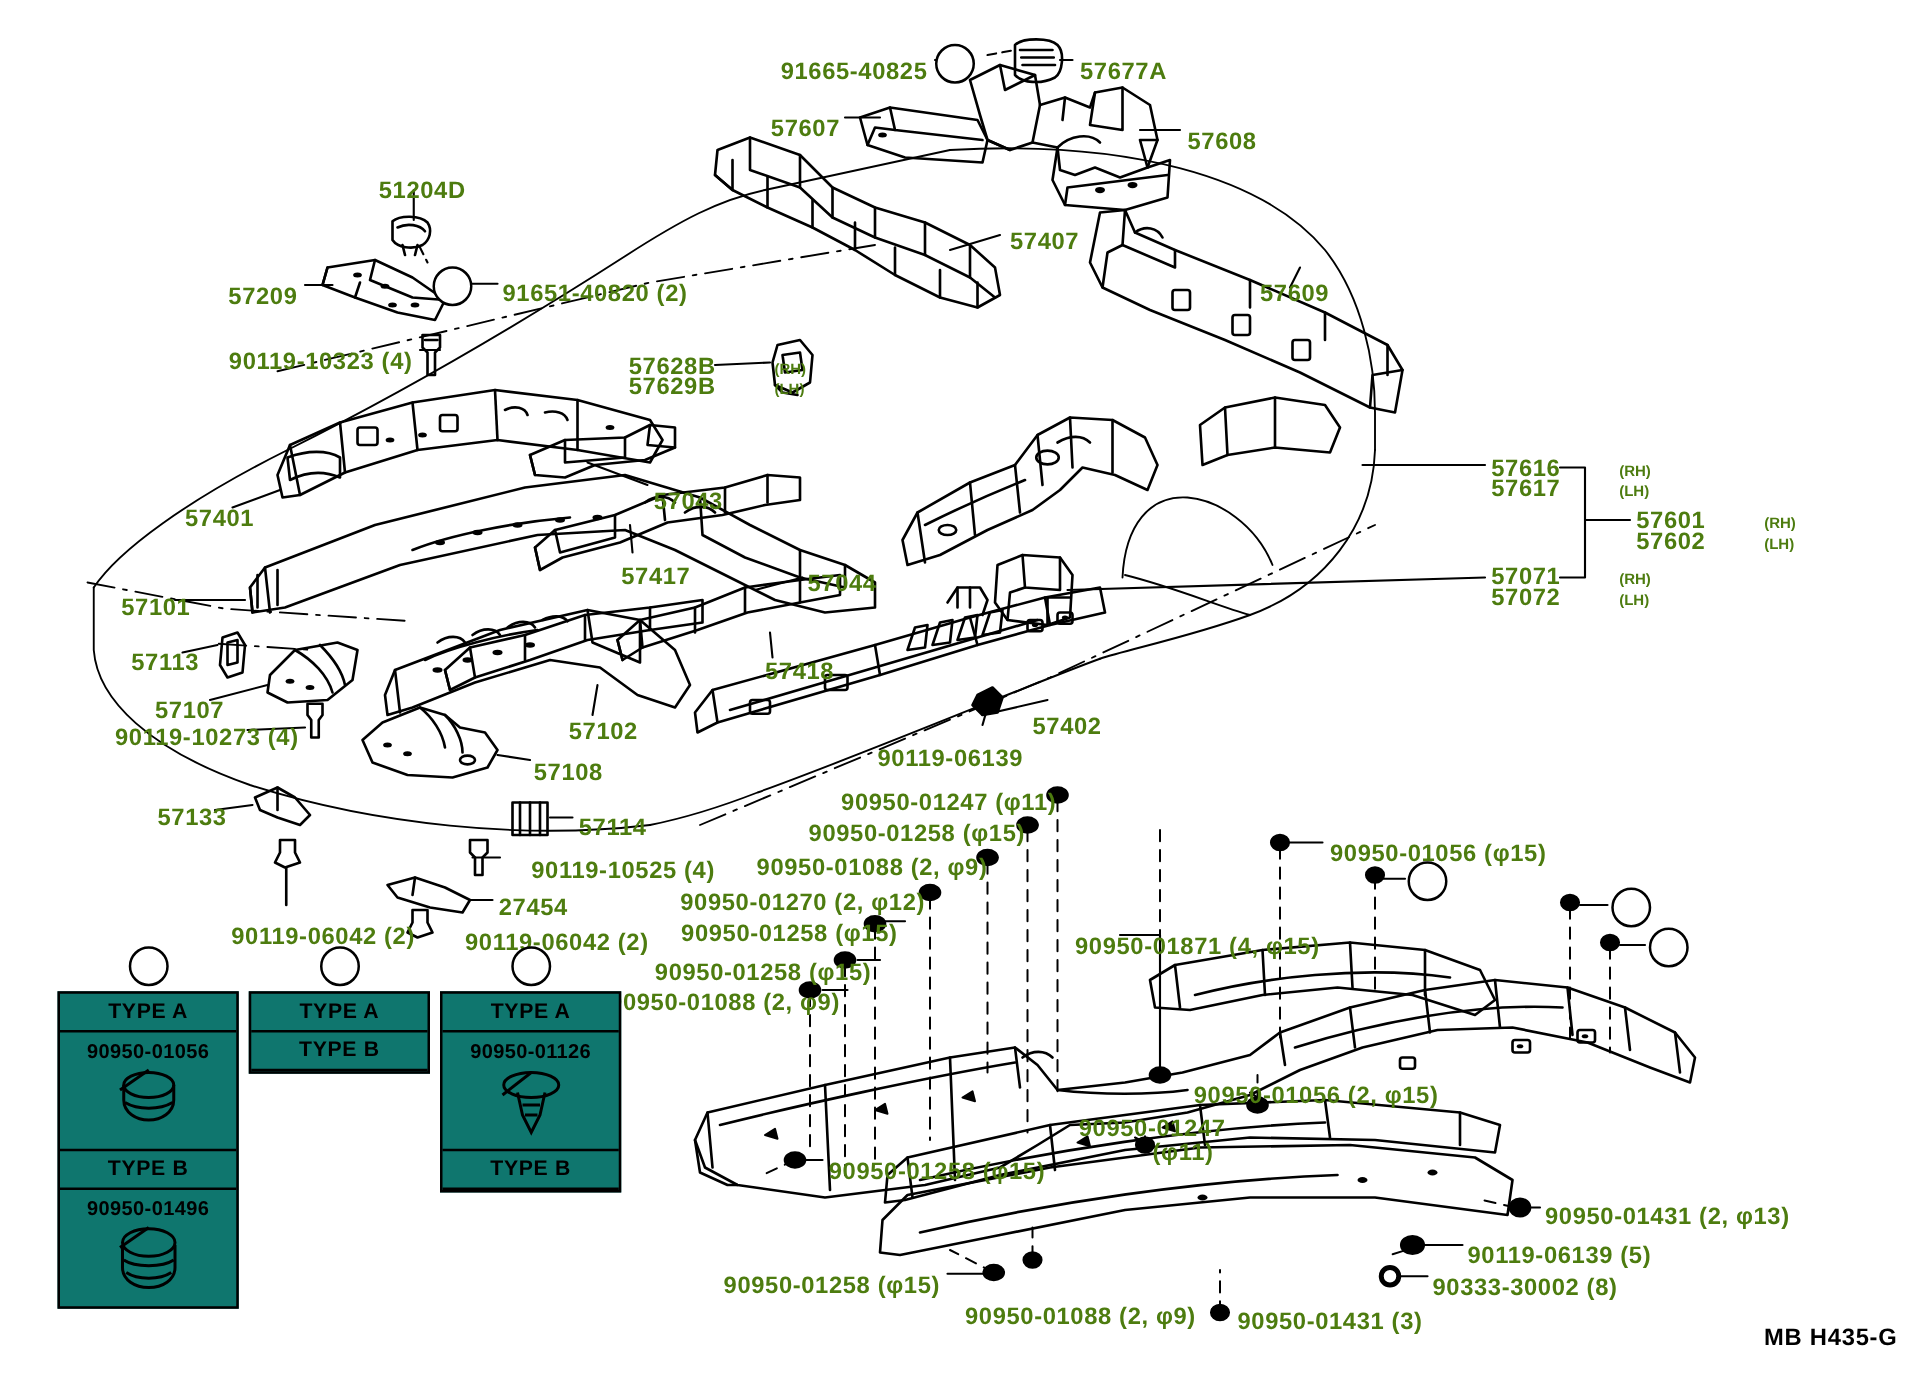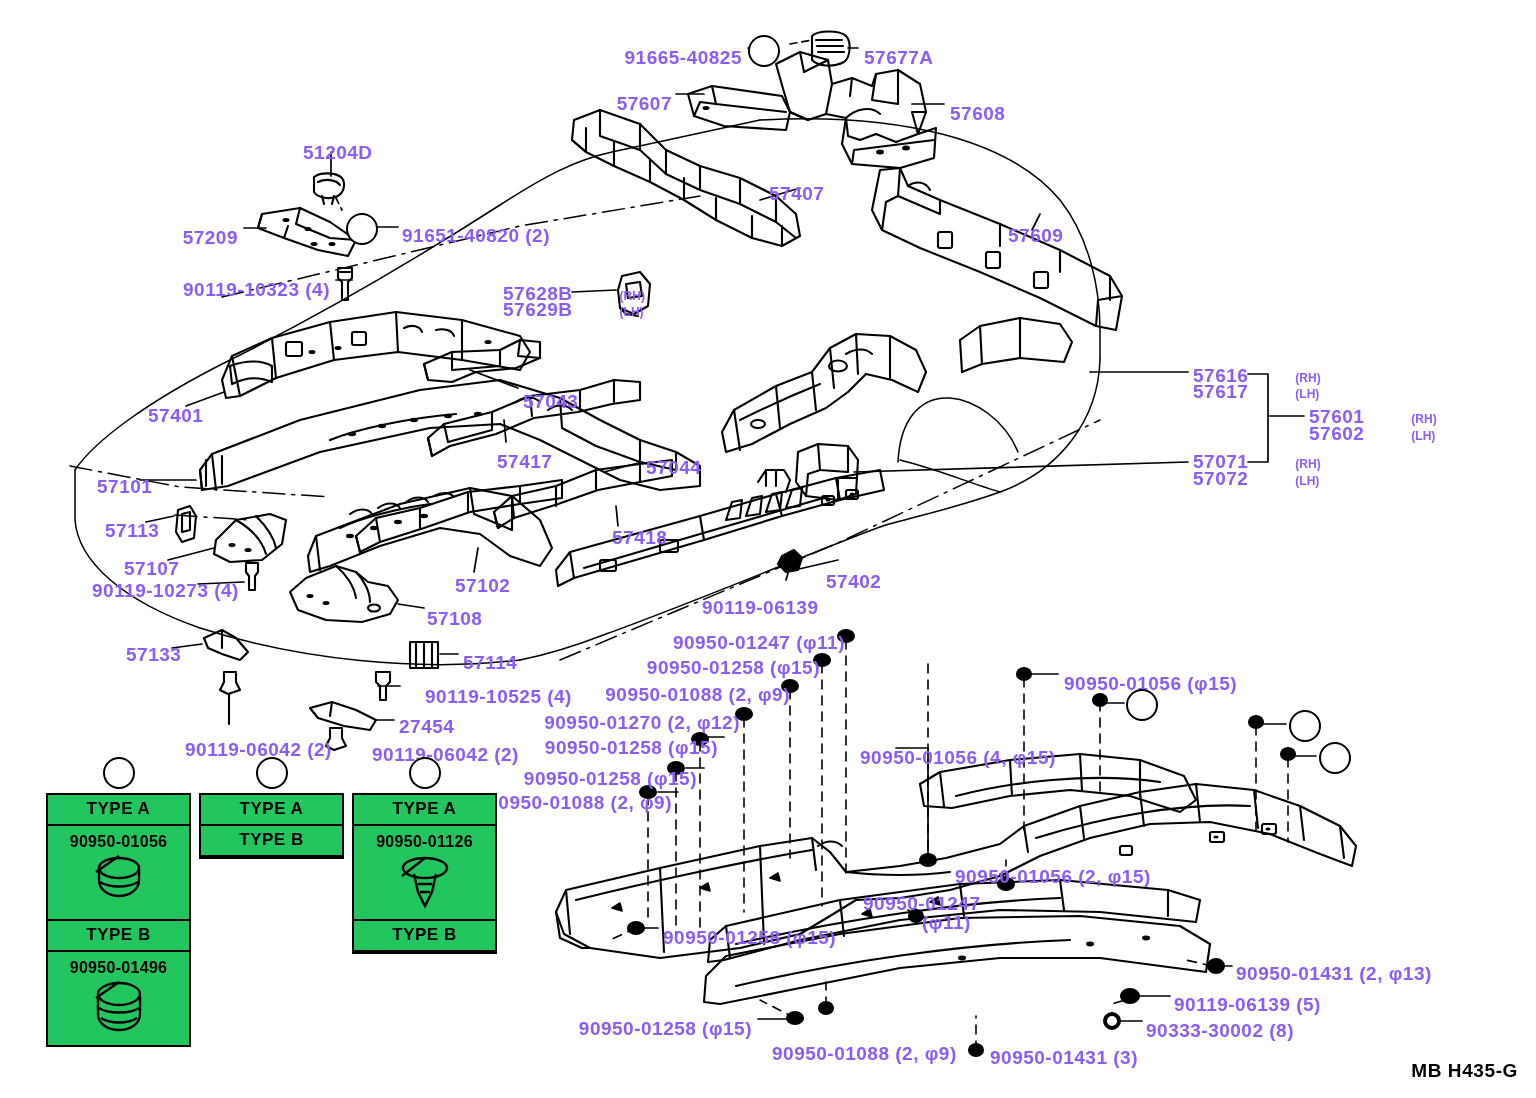--- a/index.html
+++ b/index.html
@@ -1,25 +1,25 @@
 <!DOCTYPE html>
 <html><head>
 <meta charset="utf-8">
 <title>Parts Diagram MB H435-G</title>
 <style>
   html,body{margin:0;padding:0;background:#fff;}
   body{font-family:"Liberation Sans",sans-serif;}
   #sheet{position:relative;width:1536px;height:1098px;background:#fff;overflow:hidden;}
   #art{position:absolute;left:0;top:0;width:1536px;height:1098px;}
-  .lbl{position:absolute;white-space:nowrap;color:#8b5cf6;font-family:"Liberation Sans",sans-serif;
+  .lbl{position:absolute;white-space:nowrap;color:#4d7c0f;font-family:"Liberation Sans",sans-serif;
        font-weight:bold;font-size:19px;letter-spacing:.5px;line-height:1.05;}
   .sub{font-size:12px;font-weight:bold;letter-spacing:0;padding-left:47px;}
   .rt{transform:translateX(-100%);}
   
-  .legend{position:absolute;border:2px solid #000;background:#22c55e;}
+  .legend{position:absolute;border:2px solid #000;background:#0f766e;}
   .legcell{border-bottom:2px solid #000;text-align:center;font-weight:bold;
            font-family:"Liberation Sans",sans-serif;}
   .legtype{font-size:17px;padding:4px 0 5px;letter-spacing:.5px;}
   .legbody{height:93px;position:relative;}
   .legpn{font-size:16px;padding-top:7px;letter-spacing:.3px;text-align:center;}
   .legbody.last{border-bottom:none;}
   .circnum{position:absolute;width:28px;height:28px;border:2.5px solid #000;border-radius:50%;
            text-align:center;line-height:26px;font-size:17px;font-weight:bold;background:#fff;}
   .code{position:absolute;font-size:19px;font-weight:bold;letter-spacing:.6px;}
   .plugwrap{position:absolute;left:50%;transform:translateX(-50%);top:28px;}
@@ -521,21 +521,21 @@
       </g>
     </g>
   </svg>
 
   <div id="labels">
       <div class="lbl rt" style="left: 742px; top: 48px;"><span>91665-40825</span></div>
       <div class="lbl" style="left: 864px; top: 48px;"><span>57677A</span></div>
       <div class="lbl rt" style="left: 672px; top: 94px;"><span>57607</span></div>
       <div class="lbl" style="left: 950px; top: 104px;"><span>57608</span></div>
       <div class="lbl" style="left: 303px; top: 143px;"><span>51204D</span></div>
-      <div class="lbl" style="left: 769px; top: 184px;"><span>57407</span></div>
+      <div class="lbl" style="left: 808px; top: 184px;"><span>57407</span></div>
       <div class="lbl rt" style="left: 238px; top: 228px;"><span>57209</span></div>
       <div class="lbl" style="left: 402px; top: 226px;"><span>91651-40820 (2)</span></div>
       <div class="lbl" style="left: 1008px; top: 226px;"><span>57609</span></div>
       <div class="lbl rt" style="left: 330px; top: 280px;"><span>90119-10323 (4)</span></div>
       <div class="lbl" style="left: 503px; top: 284px;"><span>57628B</span><span class="sub">(RH)</span></div>
       <div class="lbl" style="left: 503px; top: 300px;"><span>57629B</span><span class="sub">(LH)</span></div>
       <div class="lbl" style="left: 148px; top: 406px;"><span>57401</span></div>
       <div class="lbl" style="left: 523px; top: 392px;"><span>57043</span></div>
       <div class="lbl" style="left: 497px; top: 452px;"><span>57417</span></div>
       <div class="lbl" style="left: 646px; top: 458px;"><span>57044</span></div>
@@ -557,21 +557,21 @@
       <div class="lbl" style="left: 126px; top: 645px;"><span>57133</span></div>
       <div class="lbl" style="left: 463px; top: 653px;"><span>57114</span></div>
       <div class="lbl rt" style="left: 845px; top: 633px;"><span>90950-01247  (φ11)</span></div>
       <div class="lbl rt" style="left: 820px; top: 658px;"><span>90950-01258  (φ15)</span></div>
       <div class="lbl" style="left: 425px; top: 687px;"><span>90119-10525 (4)</span></div>
       <div class="lbl rt" style="left: 790px; top: 685px;"><span>90950-01088 (2, φ9)</span></div>
       <div class="lbl" style="left: 1064px; top: 674px;"><span>90950-01056  (φ15)</span></div>
       <div class="lbl rt" style="left: 740px; top: 713px;"><span>90950-01270 (2, φ12)</span></div>
       <div class="lbl rt" style="left: 718px; top: 738px;"><span>90950-01258  (φ15)</span></div>
       <div class="lbl" style="left: 399px; top: 717px;"><span>27454</span></div>
-      <div class="lbl" style="left: 860px; top: 748px;"><span>90950-01056  (4, φ15)</span></div>
+      <div class="lbl" style="left: 860px; top: 748px;"><span>90950-01871  (4, φ15)</span></div>
       <div class="lbl" style="left: 185px; top: 740px;"><span>90119-06042 (2)</span></div>
       <div class="lbl" style="left: 372px; top: 745px;"><span>90119-06042 (2)</span></div>
       <div class="lbl rt" style="left: 697px; top: 769px;"><span>90950-01258  (φ15)</span></div>
       <div class="lbl rt" style="left: 672px; top: 793px;"><span>90950-01088 (2, φ9)</span></div>
       <div class="lbl" style="left: 955px; top: 867px;"><span>90950-01056  (2, φ15)</span></div>
       <div class="lbl" style="left: 663px; top: 928px;"><span>90950-01258  (φ15)</span></div>
       <div class="lbl" style="left: 863px; top: 894px;"><span>90950-01247</span></div>
       <div class="lbl" style="left: 922px; top: 913px;"><span>(φ11)</span></div>
       <div class="lbl" style="left: 1236px; top: 964px;"><span>90950-01431 (2, φ13)</span></div>
       <div class="lbl" style="left: 1174px; top: 995px;"><span>90119-06139 (5)</span></div>

